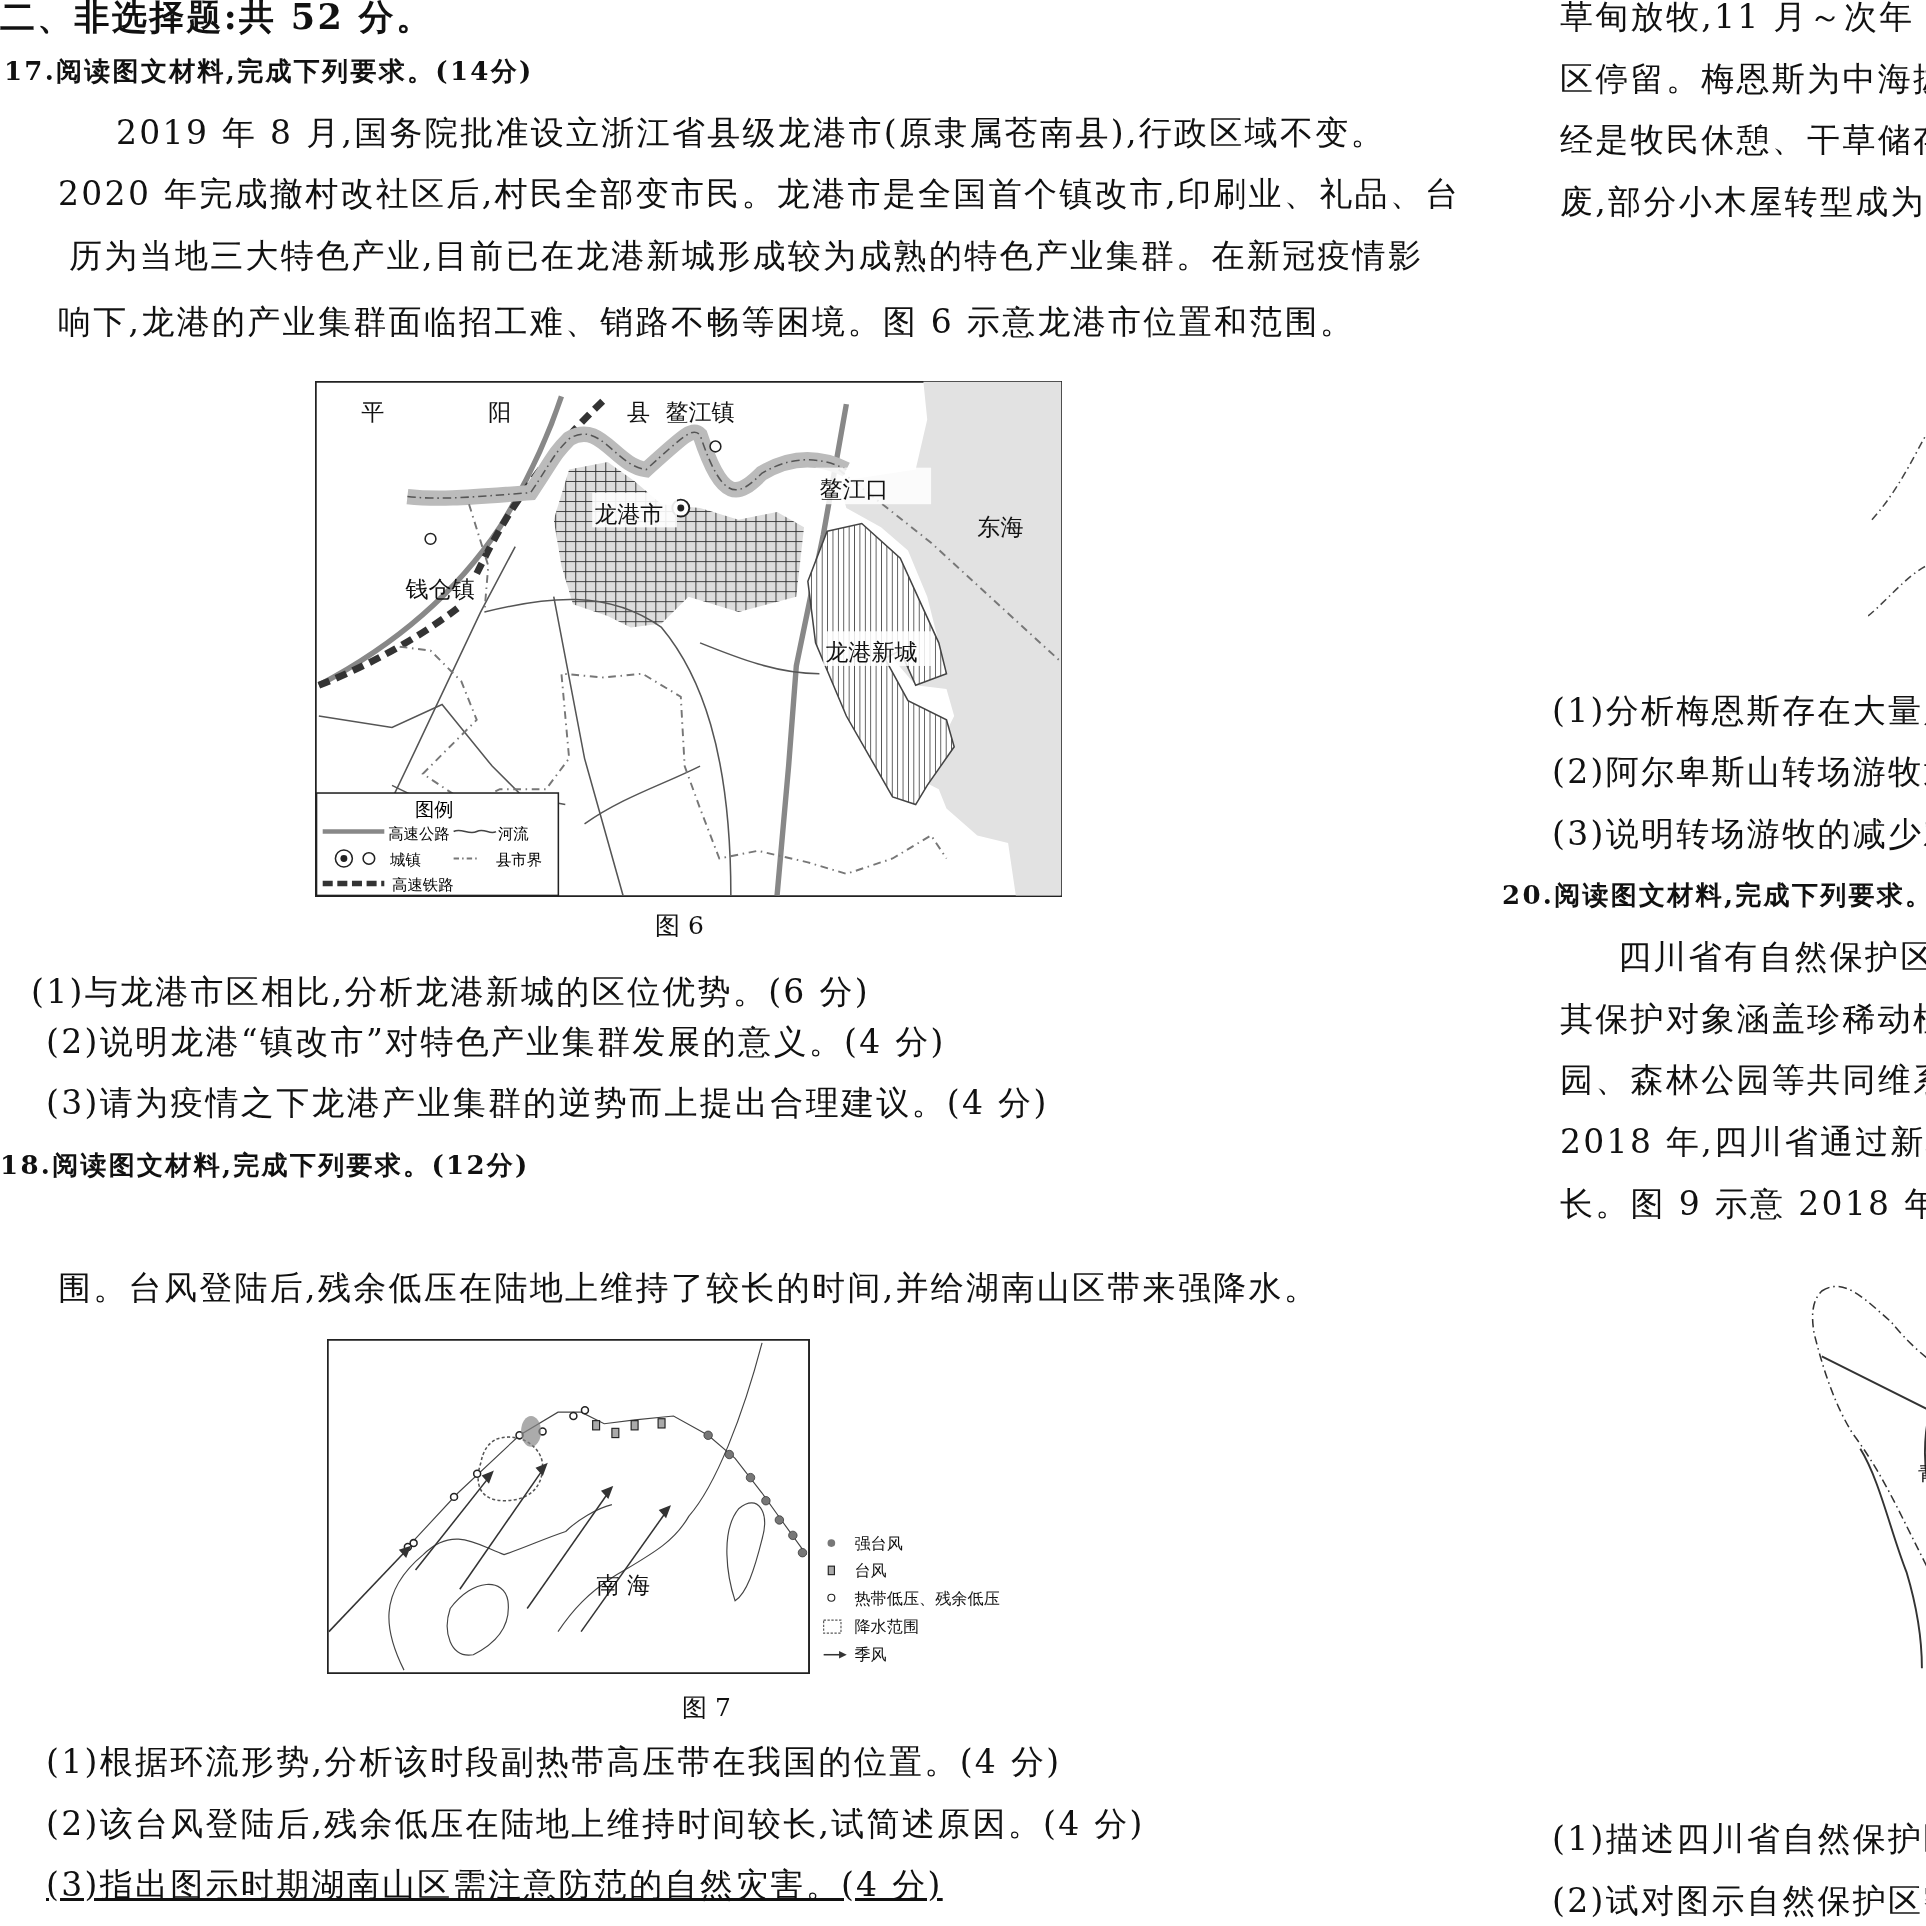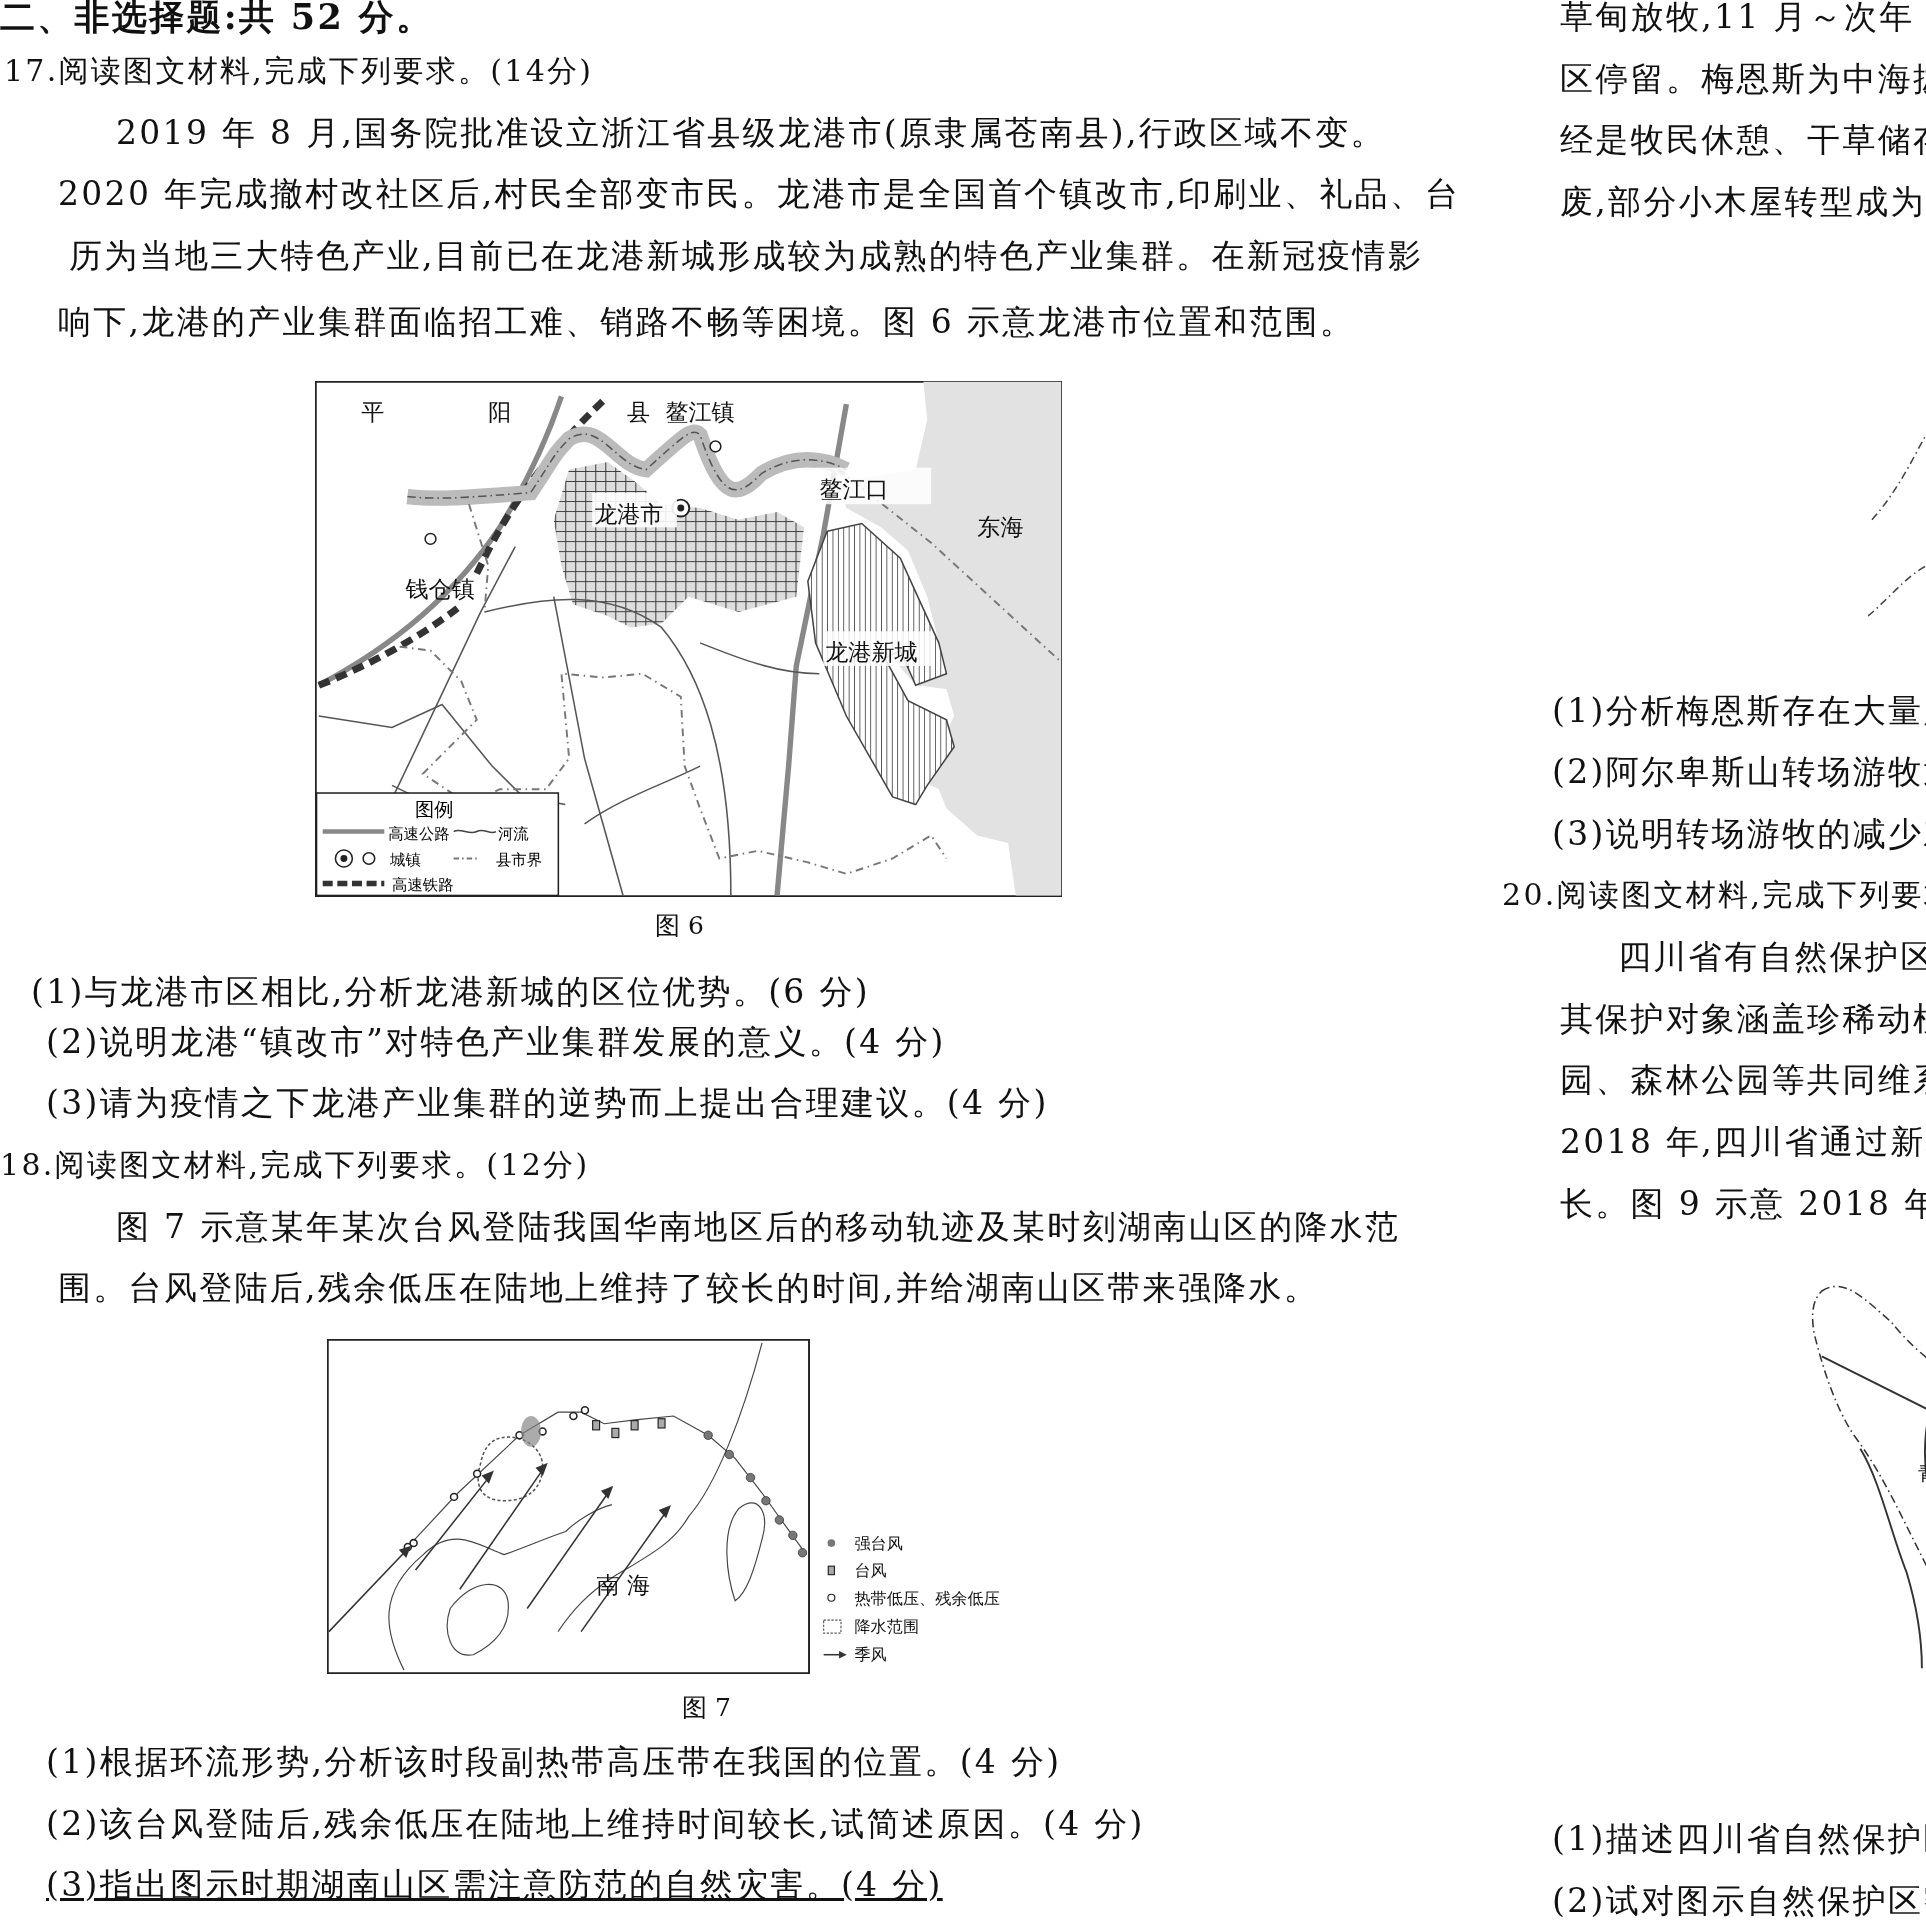--- a/index.html
+++ b/index.html
@@ -3,21 +3,21 @@
 <meta charset="utf-8">
 <style>
   html, body { margin:0; padding:0; background:#ffffff; }
   body { width:2874px; height:2081px; position:relative; overflow:hidden;
          font-family:"DejaVu Serif","Liberation Serif",serif; color:#111; }
   .page { position:absolute; top:0; height:2081px; }
   .page-left { left:0; width:1425px; }
   .page-right { left:1483px; width:1391px; }
   .line { position:absolute; white-space:nowrap; font-size:33px; line-height:42px; letter-spacing:2.3px; }
   .section-title { font-weight:bold; font-size:35px; }
-  .q-head { font-size:30px; }
+  .q-head { font-size:26px;font-weight:bold; }
   .fig { position:absolute; }
   .fig svg { width:100%; height:100%; display:block; }
   .caption { position:absolute; font-size:25px; white-space:nowrap; text-align:center; }
   .maplabel { font-family:"DejaVu Sans","Liberation Sans",sans-serif; }
 </style>
 </head>
 <body>
 
 <div class="page page-left">
   <div class="line section-title" style="left:0;top:-3.9px;">二、非选择题:共 52 分。</div>
@@ -111,21 +111,20 @@
         <text x="200" y="1322" font-size="40" class="maplabel">高速铁路</text>
       </g>
     </svg>
   </div>
   <div class="caption" style="left:655px;top:909px;">图 6</div>
 
   <div class="line" style="left:31px;top:959px;margin-top:12px;">(1)与龙港市区相比,分析龙港新城的区位优势。(6 分)</div>
   <div class="line" style="left:46px;top:1021px;">(2)说明龙港“镇改市”对特色产业集群发展的意义。(4 分)</div>
   <div class="line" style="left:46px;top:1082px;">(3)请为疫情之下龙港产业集群的逆势而上提出合理建议。(4 分)</div>
   <div class="line q-head" style="left:0;top:1144px;">18.阅读图文材料,完成下列要求。(12分)</div>
-  <div class="line" style="left:116px;top:1206px;">图 7 示意某年某次台风登陆我国华南地区后的移动轨迹及某时刻湖南山区的降水范</div>
   <div class="line" style="left:58px;top:1267px;">围。台风登陆后,残余低压在陆地上维持了较长的时间,并给湖南山区带来强降水。</div>
 
   <div class="fig" style="left:327px;top:1339px;width:693px;height:335px;">
     <svg viewBox="0 0 1800 870" xmlns="http://www.w3.org/2000/svg">
       <rect x="2" y="2" width="1250" height="866" fill="#fff" stroke="#222" stroke-width="5"></rect>
       <g fill="none" stroke="#444" stroke-width="3">
         <path d="M1130 10 C1080 200 1010 380 940 460 C900 530 840 560 740 620 C680 660 640 700 600 760"></path>
         <path d="M200 860 C150 760 130 660 250 560 C330 480 400 540 460 560 C520 540 560 520 620 500 C650 470 700 440 740 430"></path>
         <path d="M320 700 C380 620 460 620 470 680 C480 760 420 800 380 820 C320 830 300 760 320 700 Z"></path>
         <path d="M1070 440 C1120 400 1150 450 1130 520 C1110 600 1090 660 1060 680 C1040 620 1020 500 1070 440 Z"></path>

